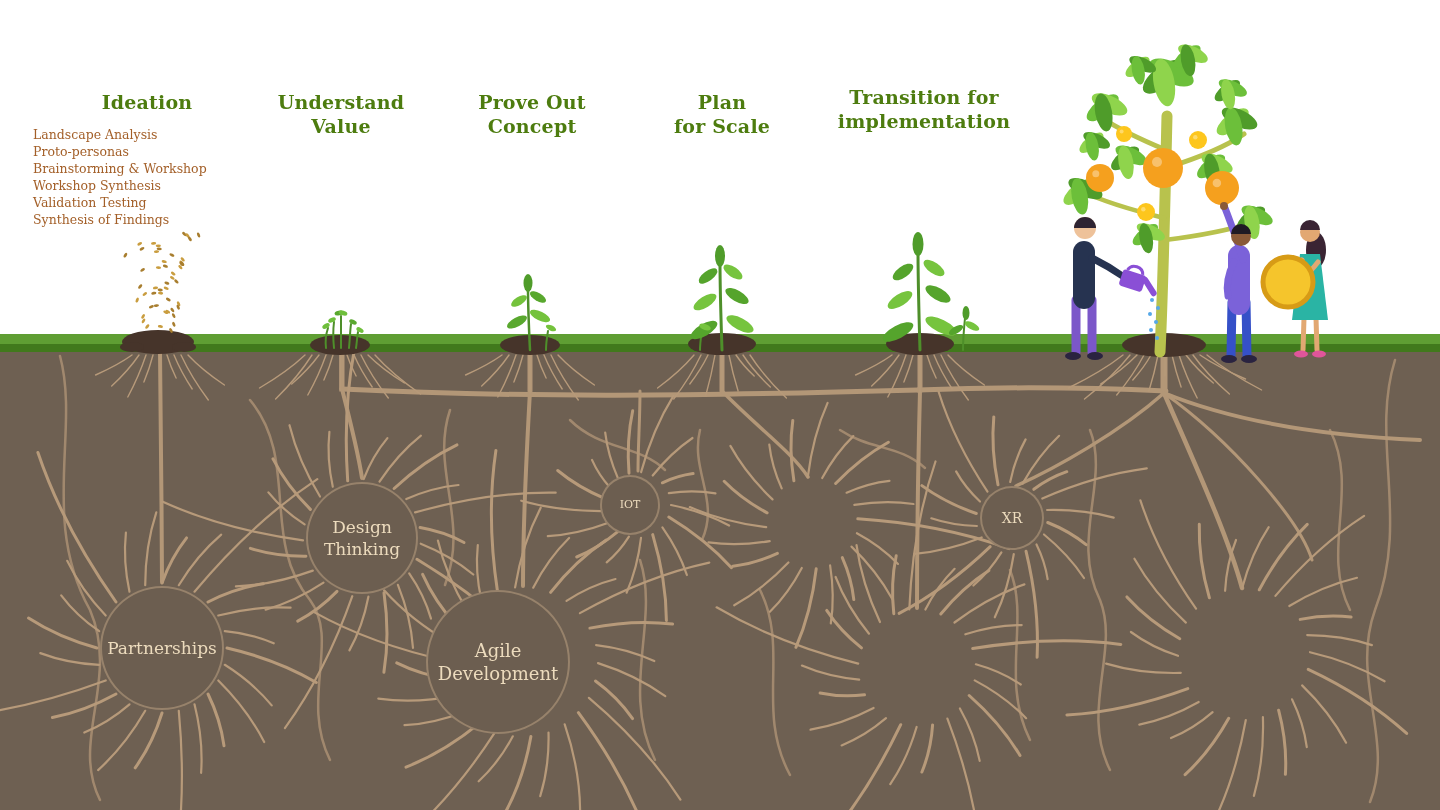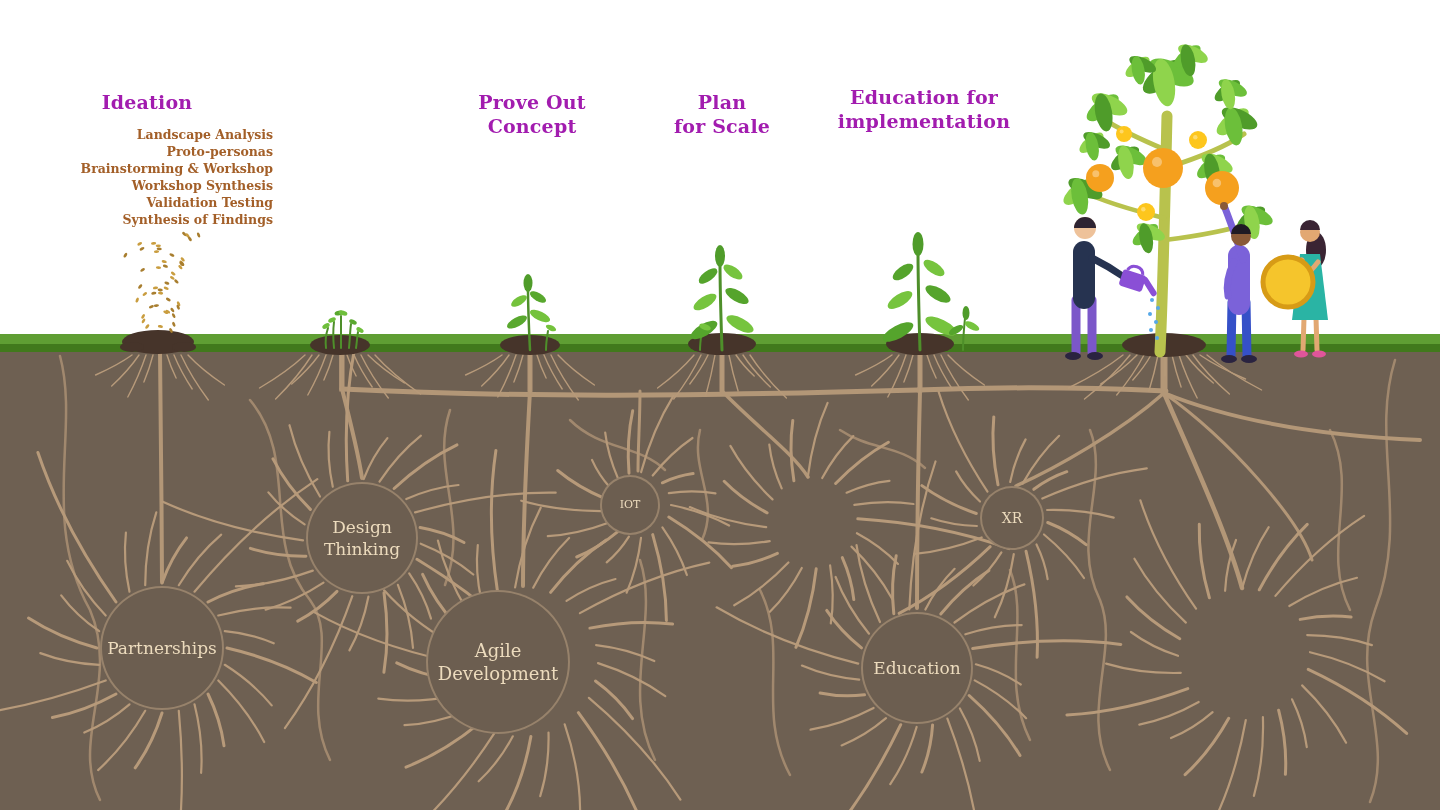--- a/index.html
+++ b/index.html
@@ -2,23 +2,23 @@
 <html><head>
 <meta charset="utf-8">
 <style>
   *{box-sizing:border-box}
   html,body{margin:0;padding:0;background:#ffffff}
   .scene{position:relative;width:1440px;height:810px;overflow:hidden;background:#ffffff;
          font-family:"DejaVu Serif","Liberation Serif",serif}
   #scene-svg{position:absolute;left:0;top:0;z-index:1}
 
   .stage-title{position:absolute;z-index:2;transform:translateX(-50%);text-align:center;
-    white-space:pre-line;font-size:19px;font-weight:700;color:#a21caf;line-height:1.28;letter-spacing:.2px}
-  .ideation-list{position:absolute;z-index:2;left:33px;top:126px;width:240px;text-align:right;
-    font-size:12.5px;font-weight:700;color:#a35f28;line-height:17px}
+    white-space:pre-line;font-size:19px;font-weight:700;color:#4d7c0f;line-height:1.28;letter-spacing:.2px}
+  .ideation-list{position:absolute;z-index:2;left:33px;top:126px;width:240px;text-align:left;
+    font-size:12.5px;font-weight:400;color:#a35f28;line-height:17px}
   .node{position:absolute;z-index:2;border-radius:50%;background:#6c5e50;
     border:2px solid rgba(203,176,140,.45);display:flex;align-items:center;justify-content:center;
     text-align:center;color:#ecdbbd;white-space:pre-line;line-height:1.3;padding:4px}
 </style>
 </head>
 <body>
 
 <div class="scene">
 
   <svg id="scene-svg" viewBox="0 0 1440 810" width="1440" height="810">
@@ -527,25 +527,27 @@
       <path d="M1300 254 L1320 254 L1328 320 L1292 320 Z" fill="#2ab4a4"></path>
       <path d="M1302 260 C1296 268 1290 274 1288 280" stroke="#e2a872" stroke-width="5" stroke-linecap="round" fill="none"></path>
       <path d="M1318 262 C1312 270 1304 278 1298 284" stroke="#e2a872" stroke-width="5" stroke-linecap="round" fill="none"></path>
       <circle cx="1310" cy="232" r="10" fill="#e2a872"></circle>
       <path d="M1300 230 A10 10 0 0 1 1320 230 Z" fill="#3a2433"></path>
       <circle cx="1288" cy="282" r="25" fill="#f5c52c" stroke="#d79b16" stroke-width="5"></circle>
     </g>
   </svg>
 
   <div class="stage-title" style="left:147px;top:90px">Ideation</div>
+  <div class="stage-title" style="left:341px;top:90px">Understand
+Value</div>
   <div class="stage-title" style="left:532px;top:90px">Prove Out
 Concept</div>
   <div class="stage-title" style="left:722px;top:90px">Plan
 for Scale</div>
-  <div class="stage-title" style="left:924px;top:85px">Education for
+  <div class="stage-title" style="left:924px;top:85px">Transition for
 implementation</div>
 
   <div class="ideation-list">
     <div>Landscape Analysis</div>
     <div>Proto-personas</div>
     <div>Brainstorming &amp; Workshop</div>
     <div>Workshop Synthesis</div>
     <div>Validation Testing</div>
     <div>Synthesis of Findings</div>
   </div>
@@ -557,19 +559,16 @@
   <div class="node" style="left:100px;top:586px;width:124px;height:124px;font-size:17px">
     <span>Partnerships</span>
   </div>
   <div class="node" style="left:426px;top:590px;width:144px;height:144px;font-size:18px">
     <span>Agile
 Development</span>
   </div>
   <div class="node" style="left:600px;top:475px;width:60px;height:60px;font-size:11px">
     <span>IOT</span>
   </div>
-  <div class="node" style="left:861px;top:612px;width:112px;height:112px;font-size:17px">
-    <span>Education</span>
-  </div>
   <div class="node" style="left:980px;top:486px;width:64px;height:64px;font-size:14px">
     <span>XR</span>
   </div>
 </div>
 
 </body></html>

